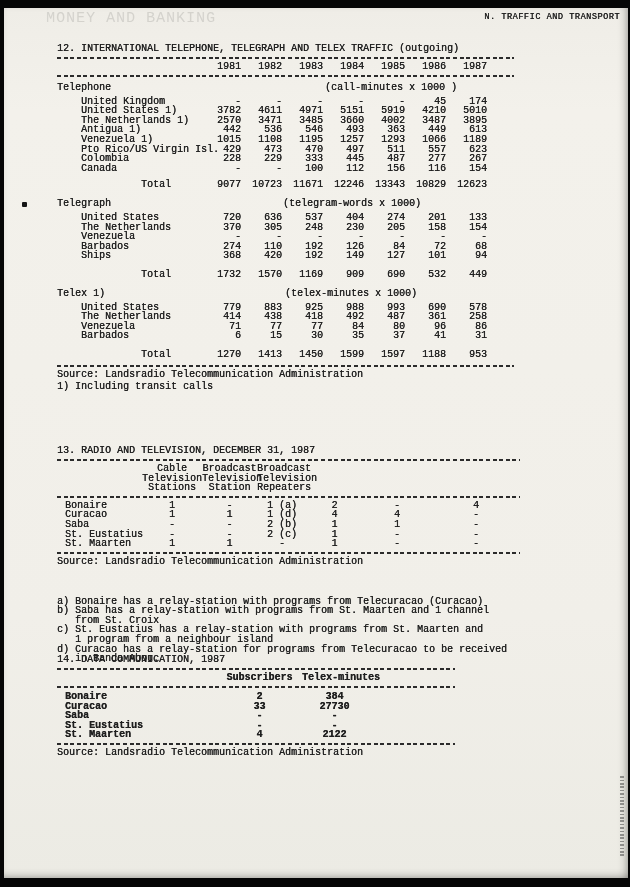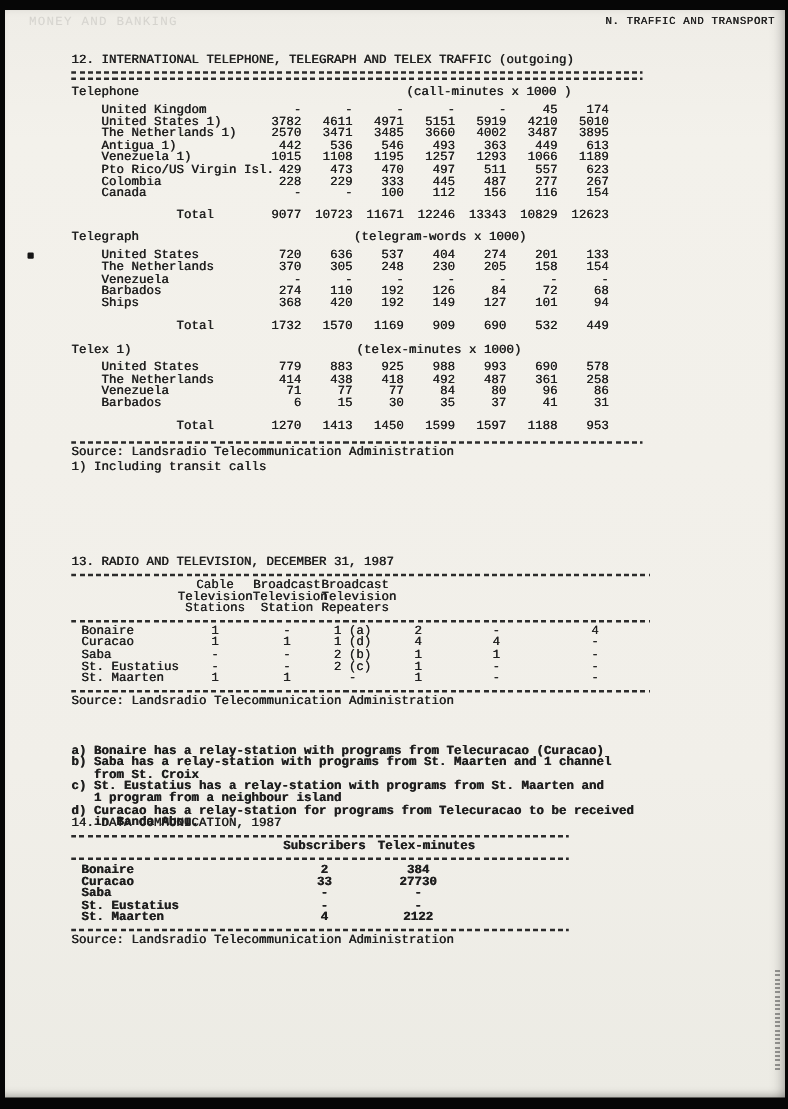--- a/index.html
+++ b/index.html
@@ -8,21 +8,21 @@
     font-family:"Liberation Mono","DejaVu Sans Mono",monospace;
     overflow:hidden;
   }
   .page{
     position:absolute;left:4px;top:8px;width:624px;height:870px;
     background:linear-gradient(180deg,#efede7 0%,#f3f1eb 12%,#f1efe9 70%,#ecebe4 100%);
     box-shadow:inset -7px 0 10px -6px rgba(0,0,0,.35), inset 0 -6px 8px -5px rgba(0,0,0,.3);
     color:#1f1f1f;font-size:10px;line-height:9.6px;
     text-shadow:0.3px 0 0 currentColor;
   }
-  .ghost{position:absolute;left:19px;top:6px;font-size:10px;letter-spacing:1px;color:rgba(40,40,40,.07);}
+  .ghost{position:absolute;left:42px;top:6px;font-size:15px;letter-spacing:1px;color:rgba(40,40,40,.07);}
   .hdr{position:absolute;top:5px;right:8px;font-size:8.6px;letter-spacing:.5px;}
   .speck{position:absolute;left:18px;top:194px;width:5px;height:5px;background:#151515;border-radius:1px;}
   .vstrip{position:absolute;right:4px;top:768px;width:4px;height:80px;
     background:repeating-linear-gradient(0deg,rgba(60,60,60,.5) 0 1.6px,transparent 1.6px 3.4px);}
   .dash{height:2px;background:repeating-linear-gradient(90deg,#2b2b2b 0 4px,transparent 4px 6.6px);margin:3px 0;}
   section{position:absolute;}
   .t12{left:53px;top:36px;width:457px;}
   .t13{left:53px;top:438px;width:463px;}
   .t14{left:53px;top:647px;width:398px;}
   .title{white-space:nowrap;height:10px;margin-bottom:2px;}
@@ -42,21 +42,21 @@
   .c13{flex:none;text-align:center;white-space:pre;}
   .w-lbl{width:85px;text-align:left;padding-left:8px;box-sizing:border-box;}
   .w-a{width:60px}.w-b{width:55px}.w-c{width:50px}
   .w-am{width:55px}.w-fm{width:70px}.w-sw{width:88px}
   .radio{flex:none;width:213px;}
   .rtitle{text-align:center;height:9.6px;white-space:nowrap;}
   .rdash{margin:2px 0 2px 22px;}
   .rcols{display:flex;}
   .r13{display:flex;height:9.6px;white-space:nowrap;}
   .rows13{margin-top:3px;margin-bottom:2px;}
-  .fnotes{margin-top:1px;white-space:pre;font-weight:bold;}
+  .fnotes{margin-top:1px;white-space:pre;}
   .fl{height:9.6px;}
   
   .h14{display:flex;height:10px;margin:2px 0;}
   .c14{flex:none;text-align:center;white-space:nowrap;font-weight:bold;}
   .w14-lbl{width:160px;text-align:left;padding-left:8px;box-sizing:border-box;}
   .w14-sub{width:85px}.w14-tx{width:65px}
   .r14{display:flex;height:9.6px;white-space:nowrap;}
   .rows14{margin-top:4px;margin-bottom:3px;}
 </style>
 </head>
@@ -64,20 +64,31 @@
 
 <div class="page">
   <div class="ghost">MONEY AND BANKING</div>
   <div class="hdr">N. TRAFFIC AND TRANSPORT</div>
   <div class="speck"></div>
   <div class="vstrip"></div>
 
   <section class="t12">
     <div class="title">12. INTERNATIONAL TELEPHONE, TELEGRAPH AND TELEX TRAFFIC (outgoing)</div>
     <div class="dash"></div>
+    <div class="row">
+      <div class="lbl"></div>
+
+    <div class="cell">1981</div>
+        <div class="cell">1982</div>
+        <div class="cell">1983</div>
+        <div class="cell">1984</div>
+        <div class="cell">1985</div>
+        <div class="cell">1986</div>
+        <div class="cell">1987</div>
+      </div>
     <div class="dash"></div>
 
     <div class="srow">
       <span>Telephone</span>
       <span class="unit u0">(call-minutes x 1000 )</span>
     </div>
     <div class="rows">
 
         <div class="row">
           <div class="lbl ind">United Kingdom</div>

